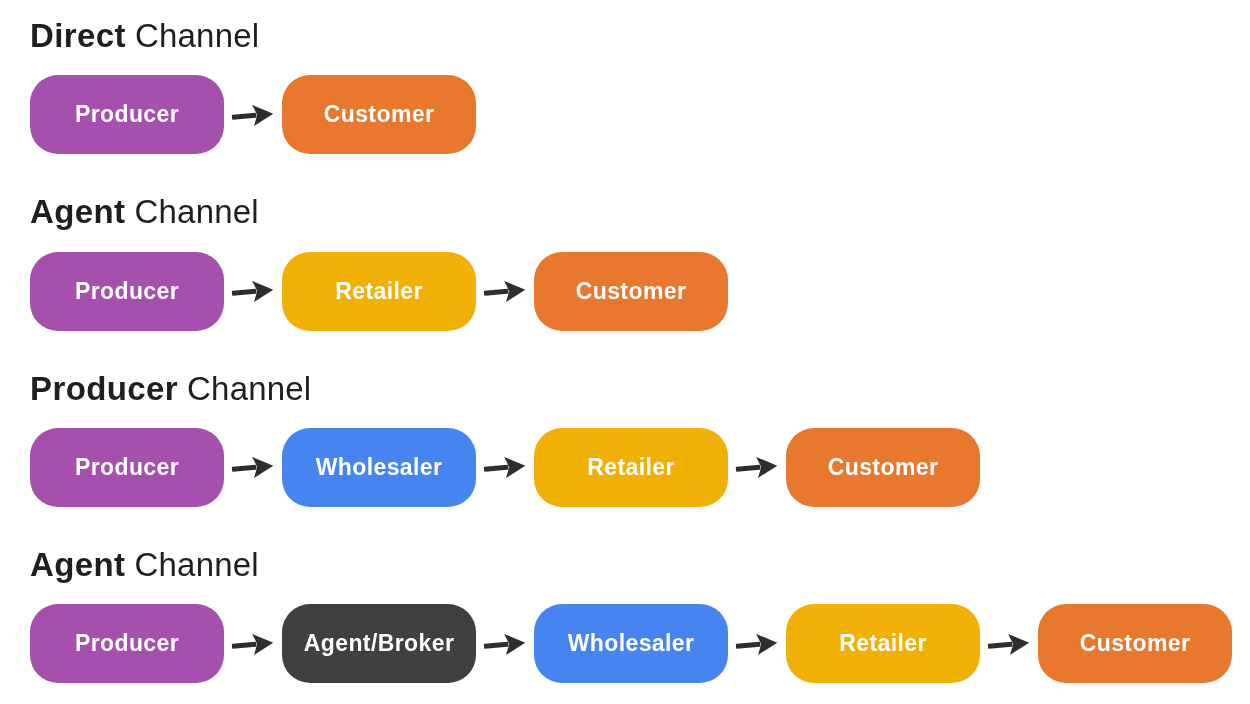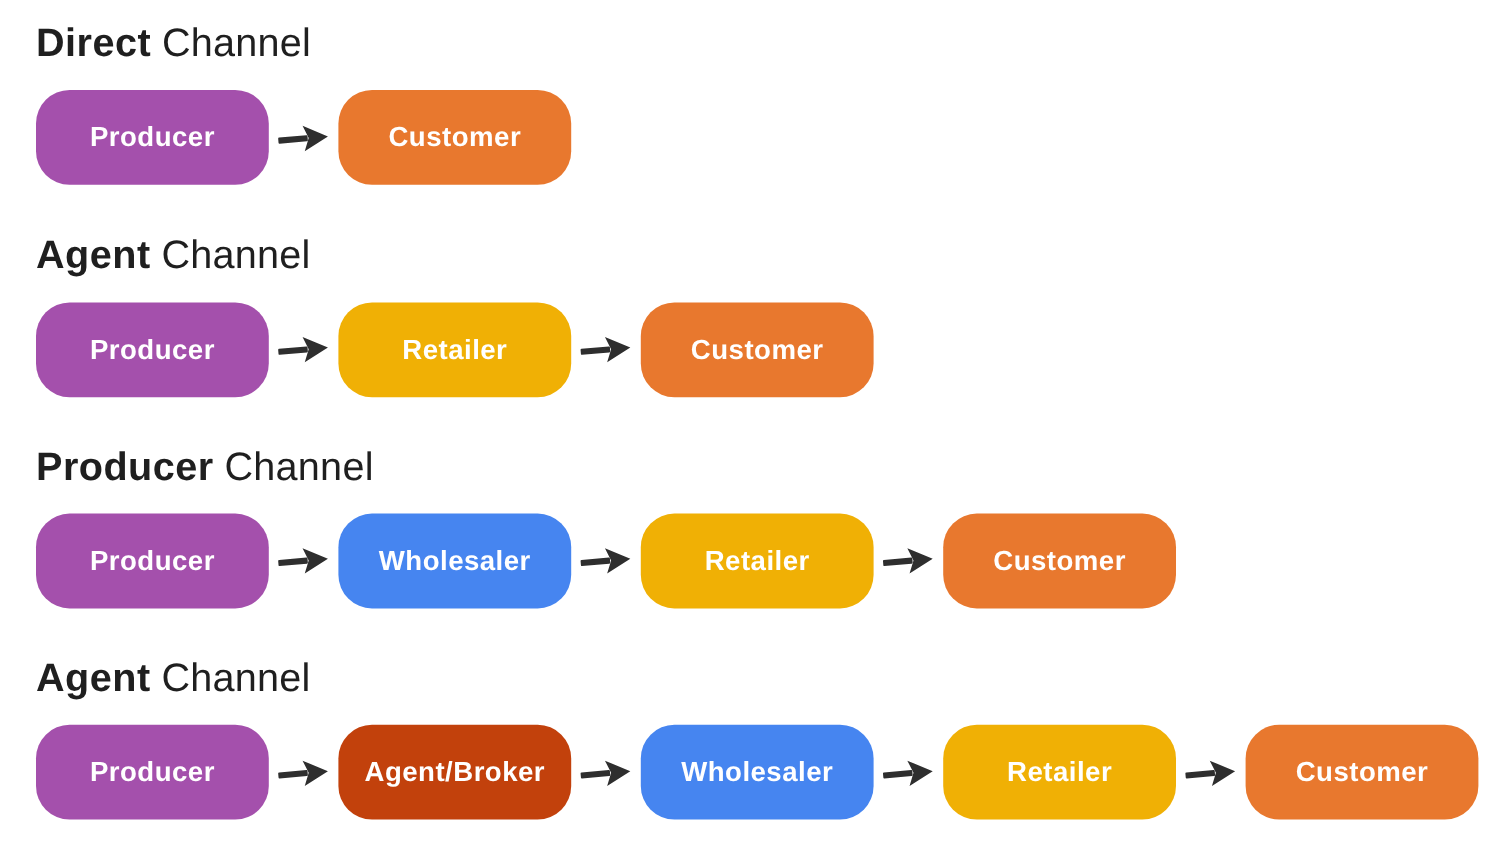--- a/index.html
+++ b/index.html
@@ -116,21 +116,21 @@
   </section>
 
   <section class="channel">
     <h2 class="channel-title"><span class="bold">Agent</span><span>Channel</span></h2>
     <div class="flow">
       <div class="pill" style="background-color: rgb(164, 80, 172);">Producer</div>
       <svg class="arrow" width="44" height="32" viewBox="0 0 52 34">
         <rect x="1" y="14.5" width="29" height="6" rx="1" style="fill: rgb(46, 46, 46);"></rect>
         <polygon points="26,5 50,17.5 26,30 31,17.5" style="fill: rgb(46, 46, 46);"></polygon>
       </svg>
-      <div class="pill" style="background-color: #c2410c;">Agent/Broker</div>
+      <div class="pill" style="background-color: #404040;">Agent/Broker</div>
       <svg class="arrow" width="44" height="32" viewBox="0 0 52 34">
         <rect x="1" y="14.5" width="29" height="6" rx="1" style="fill: rgb(46, 46, 46);"></rect>
         <polygon points="26,5 50,17.5 26,30 31,17.5" style="fill: rgb(46, 46, 46);"></polygon>
       </svg>
       <div class="pill" style="background-color: rgb(70, 133, 240);">Wholesaler</div>
       <svg class="arrow" width="44" height="32" viewBox="0 0 52 34">
         <rect x="1" y="14.5" width="29" height="6" rx="1" style="fill: rgb(46, 46, 46);"></rect>
         <polygon points="26,5 50,17.5 26,30 31,17.5" style="fill: rgb(46, 46, 46);"></polygon>
       </svg>
       <div class="pill" style="background-color: rgb(240, 176, 5);">Retailer</div>

